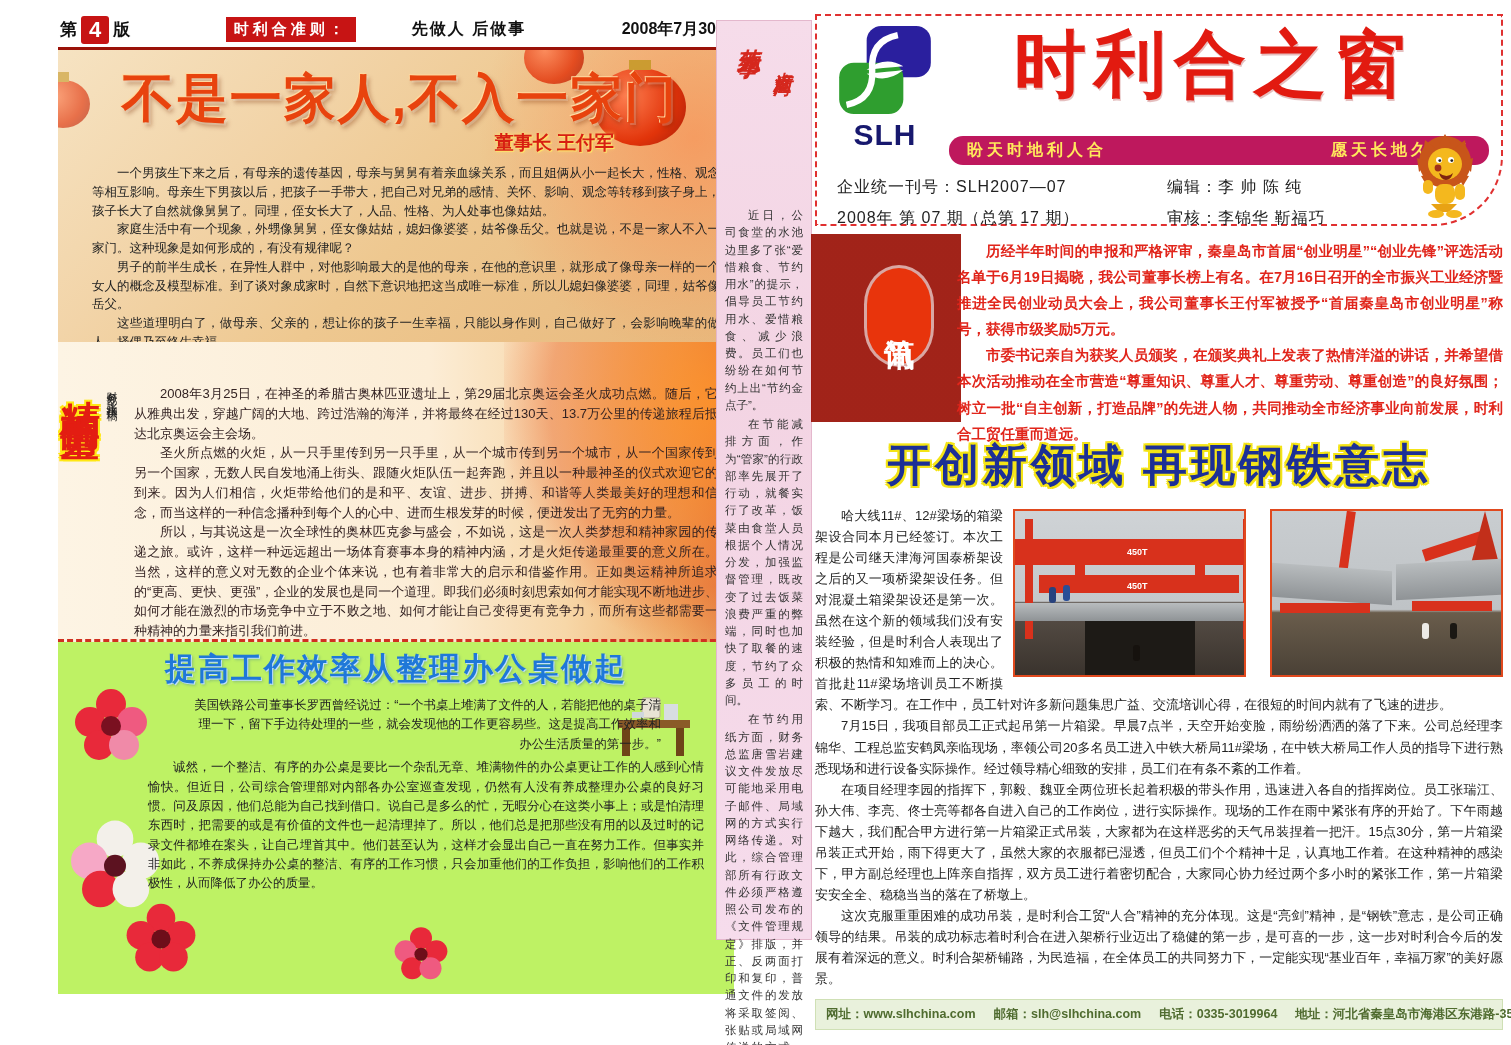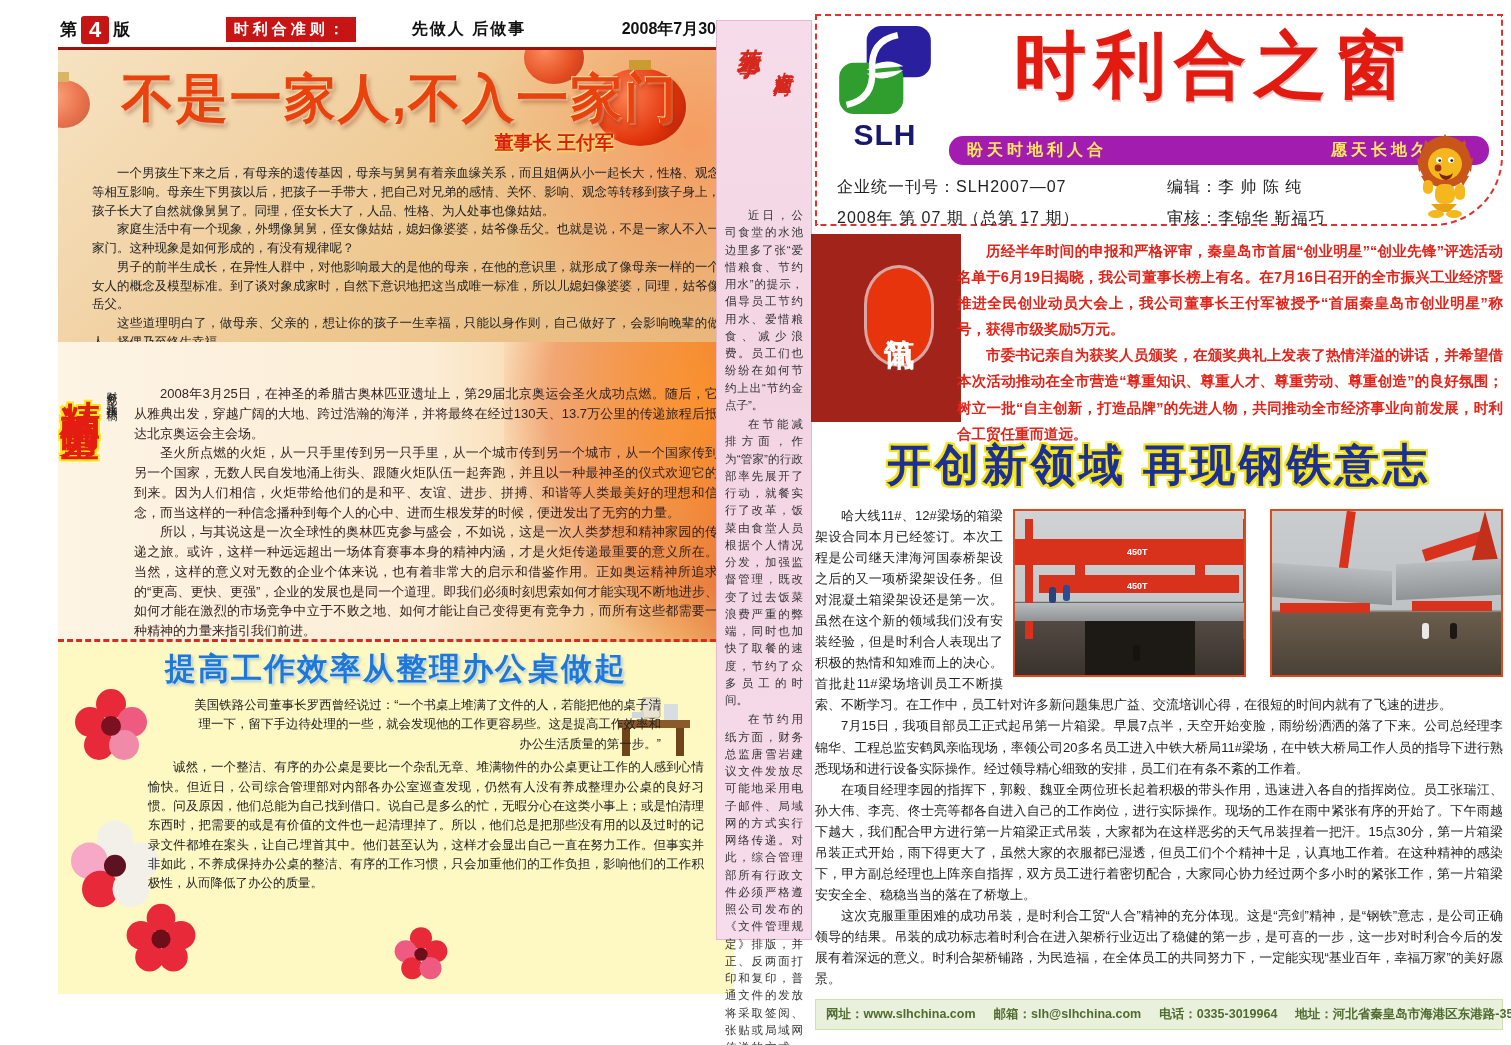--- a/index.html
+++ b/index.html
@@ -30,21 +30,21 @@
 
   .art2 { position:relative; height:300px; background:linear-gradient(90deg,#fdf4e4 0%,#fcedd6 55%,#f7d7a8 75%,#f0b06a 92%,#e89050 100%); overflow:hidden; border-bottom:3px dashed #d03020; }
   .art2-flame { position:absolute; right:-30px; top:0; width:260px; height:100%; background:radial-gradient(ellipse at 80% 20%, rgba(255,140,30,.75), rgba(230,70,10,.35) 55%, transparent 75%); }
   .art2-titlecol { position:absolute; left:0; top:26px; width:46px; display:flex; flex-direction:column; align-items:center; }
   .vert-title { writing-mode:vertical-rl; font-size:40px; font-weight:bold; color:#e31d12; letter-spacing:6px;
     text-shadow:2px 2px 0 #ffe713, -2px -2px 0 #ffe713, 2px -2px 0 #ffe713, -2px 2px 0 #ffe713; }
   .contributor { position:absolute; left:46px; top:40px; writing-mode:vertical-rl; font-size:11px; color:#222; letter-spacing:2px; height:230px; }
   .art2-body { position:relative; margin-left:76px; padding:10px 16px 0 0; font-size:13px; line-height:1.52; color:#322;margin-top:32px; }
   .art2-body p { text-indent:2em; text-align:justify; }
 
-  .art3 { position:relative; height:352px; overflow:hidden; background:#fef9c3; }
+  .art3 { position:relative; height:352px; overflow:hidden; background:#bef264; }
   .art3-title { text-align:center; font-size:31px; font-weight:bold; color:#1f78d8; letter-spacing:2px; padding-top:6px;
     text-shadow:1px 1px 0 #bfe0ff, 2px 2px 3px rgba(20,80,160,.3); }
   .art3-body { position:relative; padding:6px 30px 0 90px; font-size:12.5px; line-height:1.55; color:#222; }
   .art3-body p { text-indent:2em; text-align:justify; }
   .art3-body p.quote { text-indent:0; text-align:right; max-width:470px; margin:0 auto 4px auto; }
   .flower { position:absolute; }
   .desk-illu { position:absolute; right:34px; top:48px; }
 
   
   .mid-strip { position:absolute; left:716px; top:20px; width:96px; height:920px; background:linear-gradient(180deg,#f6dcEA,#f3d4e3 40%,#f6dcec); border:1px solid #e4b8cd; padding:10px 8px 6px 8px; }
@@ -54,23 +54,23 @@
   .mid-body { font-size:11.5px; line-height:1.5; color:#333; }
   .mid-body p { text-indent:2em; text-align:justify; margin-bottom:2px; }
 
   
   .right-page { position:absolute; left:815px; top:14px; width:688px; height:1000px; }
 
   .masthead { position:relative; height:212px; border:2px dashed #e03030; border-radius:0 0 70px 0; padding:10px 12px 0 14px; background:#fff; }
   .mh-top { display:flex; align-items:flex-start; }
   .logo-wrap { width:108px; text-align:center; }
   .logo-slh { font-weight:bold; font-size:30px; color:#17186e; letter-spacing:1px; line-height:1; margin-top:2px; }
-  .mh-title { flex:1; text-align:center; font-family:Liberation Sans, sans-serif; font-weight:bold; font-size:72px; color:#e21a10; letter-spacing:8px; line-height:1.05; margin-top:2px;
+  .mh-title { flex:1; text-align:center; font-family:Liberation Serif, serif; font-weight:bold; font-size:72px; color:#e21a10; letter-spacing:8px; line-height:1.05; margin-top:2px;
     text-shadow:1px 2px 0 rgba(150,0,0,.25); }
-  .slogan-bar { margin-left:118px; margin-top:-14px; background:#a21caf; border-radius:14px; color:#ffe95c; font-weight:bold; font-size:16px; padding:4px 18px; display:flex; justify-content:space-between; letter-spacing:4px; }
+  .slogan-bar { margin-left:118px; margin-top:-14px; background:#be185d; border-radius:14px; color:#ffe95c; font-weight:bold; font-size:16px; padding:4px 18px; display:flex; justify-content:space-between; letter-spacing:4px; }
   .mh-info { display:flex; margin-top:12px; margin-left:6px; }
   .mh-info .col { display:flex; flex-direction:column; gap:10px; font-size:16px; color:#222; letter-spacing:1px; }
   .mh-info .col.left { width:330px; }
   .mh-info .col.right { width:220px; }
   .lion { position:absolute; right:18px; bottom:6px; }
 
   .briefs { position:relative; margin-top:8px; height:188px; }
   .burst { position:absolute; left:-4px; top:0; width:150px; height:188px; overflow:hidden; }
   .burst-rays { position:absolute; left:-80px; top:-10px; width:230px; height:210px;
     background:conic-gradient(from 240deg at 10% 55%, #b01510 0 14deg, #f3c53a 14deg 24deg, #d8251a 24deg 40deg, #f7e7c0 40deg 48deg, #a81208 48deg 66deg, #f0a42c 66deg 76deg, #c21d12 76deg 96deg, #f7d98a 96deg 104deg, #991005 104deg 360deg); opacity:.92; }

